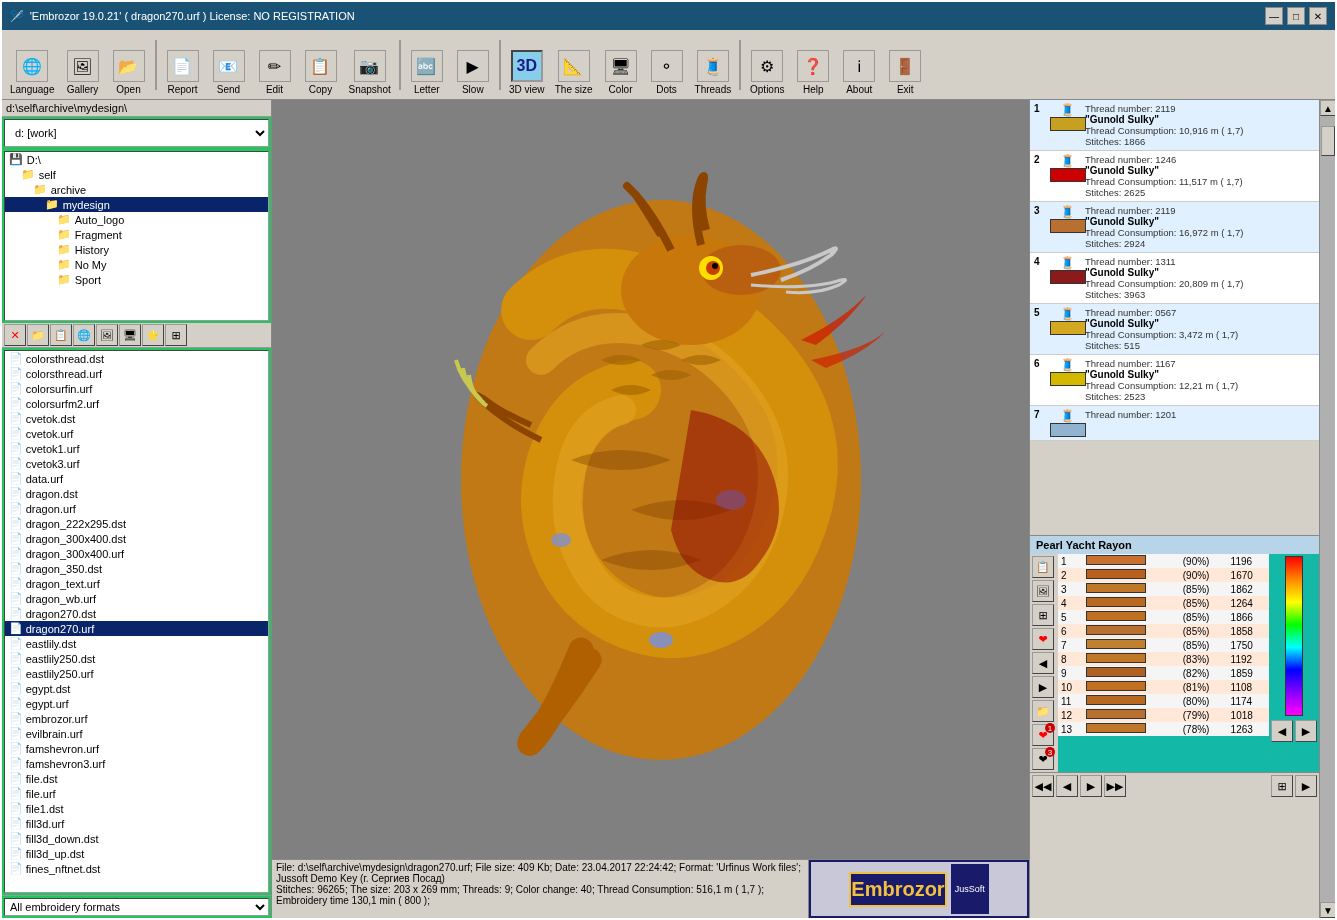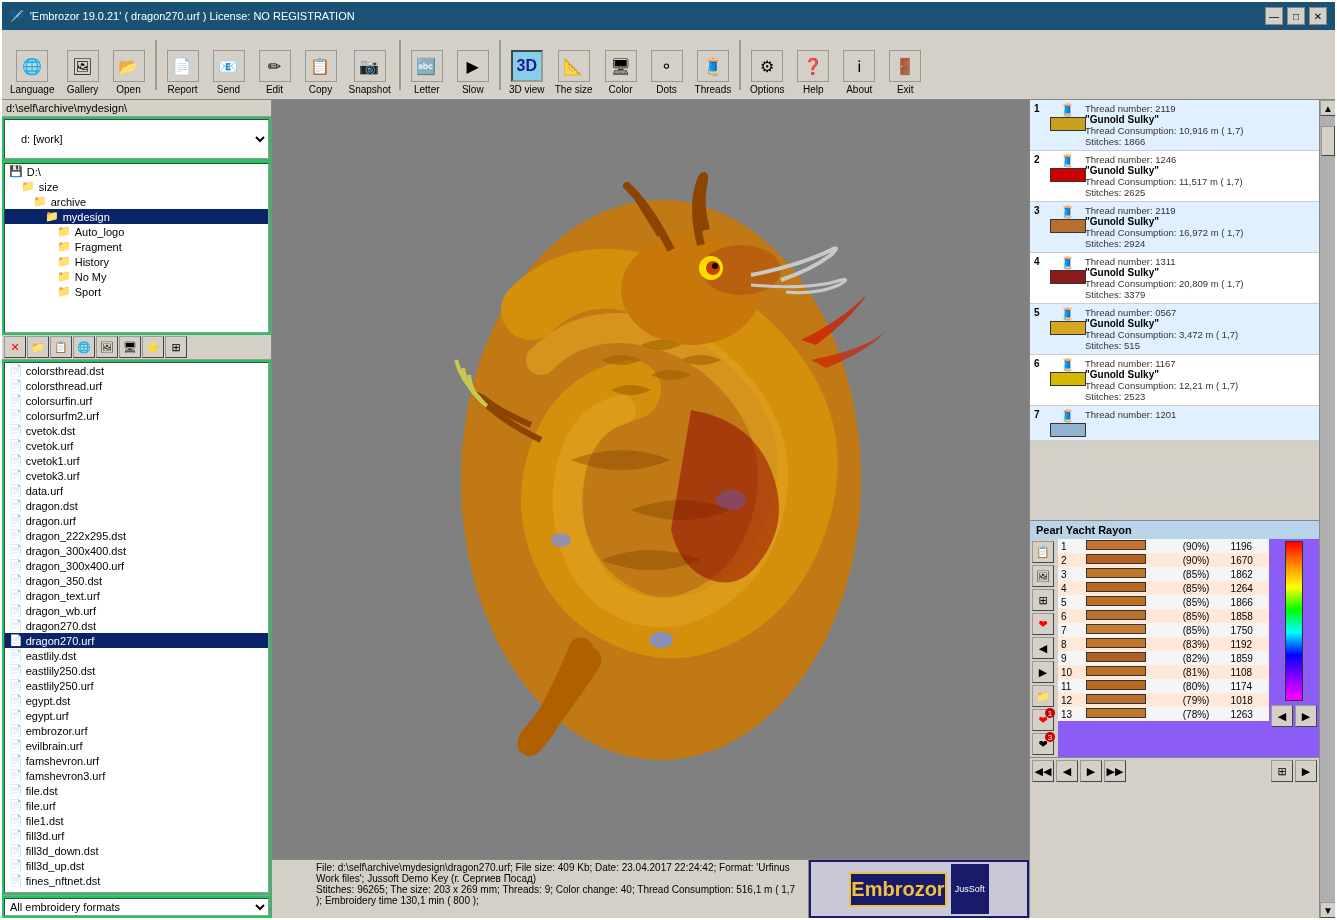--- a/index.html
+++ b/index.html
@@ -17,21 +17,21 @@
     .tool-icon { width: 32px; height: 32px; background: #d4d0c8; border: 1px solid #999; display: flex; align-items: center; justify-content: center; font-size: 16px; margin-bottom: 2px; }
     .tool-label { font-size: 10px; text-align: center; color: #000; }
     .tool-sep { width: 2px; background: #999; height: 50px; margin: 0 2px; align-self: center; }
     .tool-item-3d .tool-icon { background: #87CEEB; font-weight: bold; font-size: 18px; border: 2px inset #999; }
     
     .main-content { display: flex; flex: 1; overflow: hidden; }
     
     .left-panel { width: 270px; background: #22c55e; border-right: 1px solid #888; display: flex; flex-direction: column; }
     .left-panel-header { padding: 2px 4px; background: #d4d0c8; border-bottom: 1px solid #999; font-size: 11px; }
     .drive-selector { margin: 2px; }
-    .drive-selector select { width: 100%; font-size: 11px; background: white; border: 1px inset #999; padding: 12px; }
+    .drive-selector select { width: 100%; font-size: 11px; background: white; border: 1px inset #999; padding: 6px; }
     
     .tree-panel { flex: 1; background: white; border: 1px inset #999; margin: 2px; overflow-y: auto; font-size: 11px; }
     .tree-item { padding: 1px 4px; cursor: pointer; display: flex; align-items: center; gap: 4px; white-space: nowrap; }
     .tree-item.selected { background: #0a246a; color: white; }
     .tree-indent-1 { padding-left: 16px; }
     .tree-indent-2 { padding-left: 28px; }
     .tree-indent-3 { padding-left: 40px; }
     .tree-indent-4 { padding-left: 52px; }
     
     .toolbar-small { display: flex; background: #d4d0c8; border-bottom: 1px solid #999; padding: 1px 2px; gap: 1px; flex-wrap: wrap; }
@@ -42,37 +42,37 @@
     .file-item { padding: 1px 4px; cursor: pointer; display: flex; align-items: center; gap: 3px; }
     .file-item.selected { background: #0a246a; color: white; }
     
     .filter-bar { padding: 2px; border-top: 1px solid #999; }
     .filter-bar select { width: 100%; font-size: 11px; background: white; border: 1px inset #999; padding: 1px; }
     
     .center-panel { flex: 1; display: flex; flex-direction: column; background: #c0c0c0; }
     .canvas-area { flex: 1; background: #808080; position: relative; display: flex; align-items: center; justify-content: center; overflow: hidden; }
     
     .status-bar { background: #d4d0c8; border-top: 1px solid #888; display: flex; }
-    .status-left { flex: 1; padding: 2px 4px; font-size: 10px; border-right: 1px solid #888; margin-left: 40px; }
+    .status-left { flex: 1; padding: 2px 4px; font-size: 10px; border-right: 1px solid #888; }
     .status-right { width: 200px; padding: 2px 4px; font-size: 10px; display: flex; align-items: center; gap: 4px; }
     .embrozor-logo { background: #1a1a6b; color: #f0c040; font-size: 18px; font-weight: bold; padding: 4px 0; border: 2px solid #f0c040; }
     .jussoft-logo { background: #1a1a6b; color: white; font-size: 9px; padding: 2px 4px; }
     
     .right-panel { width: 290px; background: #d4d0c8; border-left: 1px solid #888; display: flex; flex-direction: column; }
     .thread-list { flex: 1; overflow-y: auto; }
     .thread-item { display: flex; align-items: flex-start; padding: 3px 4px; border-bottom: 1px solid #ccc; background: white; cursor: pointer; }
     .thread-item:nth-child(odd) { background: #e8f4ff; }
     .thread-num { width: 20px; font-size: 10px; font-weight: bold; flex-shrink: 0; }
     .thread-swatch-wrap { display: flex; flex-direction: column; align-items: center; width: 28px; flex-shrink: 0; }
     .thread-swatch { width: 36px; height: 14px; border: 1px solid #333; flex-shrink: 0; }
     .thread-info { flex: 1; font-size: 9.5px; padding-left: 3px; }
     .thread-info strong { font-size: 10px; display: block; }
     .thread-info span { display: block; color: #333; }
     
-    .bottom-right { background: #8b5cf6; border-top: 1px solid #888; }
+    .bottom-right { background: #14b8a6; border-top: 1px solid #888; margin-top: 15px; }
     .pearl-header { background: #b8d4e8; padding: 3px 6px; font-size: 11px; font-weight: bold; display: flex; align-items: center; justify-content: space-between; }
     .pearl-table { width: 100%; border-collapse: collapse; font-size: 10px; }
     .pearl-table tr:nth-child(odd) { background: #f5f5f5; }
     .pearl-table tr:nth-child(even) { background: #ffe8d8; }
     .pearl-table td { padding: 1px 3px; }
     .pearl-swatch { display: inline-block; width: 60px; height: 10px; border: 1px solid #333; }
     .color-bar { width: 18px; height: 180px; background: linear-gradient(to bottom, #ff0000, #ff00ff, #0000ff, #00ffff, #00ff00, #ffff00, #ff0000); border: 1px solid #333; }
     
     .scrollbar-v { width: 16px; background: #d4d0c8; border-left: 1px solid #888; display: flex; flex-direction: column; }
     .scroll-arrow { width: 16px; height: 16px; background: #d4d0c8; border: 1px outset #999; display: flex; align-items: center; justify-content: center; font-size: 10px; cursor: pointer; }
@@ -191,21 +191,21 @@
         </select>
       </div>
 
       <div class="tree-panel" style="max-height:170px; min-height:120px;">
         <div class="tree-item">
           <span>💾</span>
           <span>D:\</span>
         </div>
         <div class="tree-item tree-indent-1">
           <span>📁</span>
-          <span>size</span>
+          <span>self</span>
         </div>
         <div class="tree-item tree-indent-2">
           <span>📁</span>
           <span>archive</span>
         </div>
         <div class="tree-item tree-indent-3 selected">
           <span>📁</span>
           <span>mydesign</span>
         </div>
         <div class="tree-item tree-indent-4">
@@ -403,21 +403,21 @@
         <div class="thread-item">
           <div class="thread-num">4</div>
           <div class="thread-swatch-wrap">
             <div style="font-size:12px;">🧵</div>
             <div class="thread-swatch" style="background:#8b1a1a;"></div>
           </div>
           <div class="thread-info">
             <span>Thread number: 1311</span>
             <strong>"Gunold Sulky"</strong>
             <span>Thread Consumption: 20,809 m ( 1,7)</span>
-            <span>Stitches: 3379</span>
+            <span>Stitches: 3963</span>
           </div>
         </div>
 
         <div class="thread-item" style="background:#e0f0ff;">
           <div class="thread-num">5</div>
           <div class="thread-swatch-wrap">
             <div style="font-size:12px;">🧵</div>
             <div class="thread-swatch" style="background:#d4a820;"></div>
           </div>
           <div class="thread-info">

